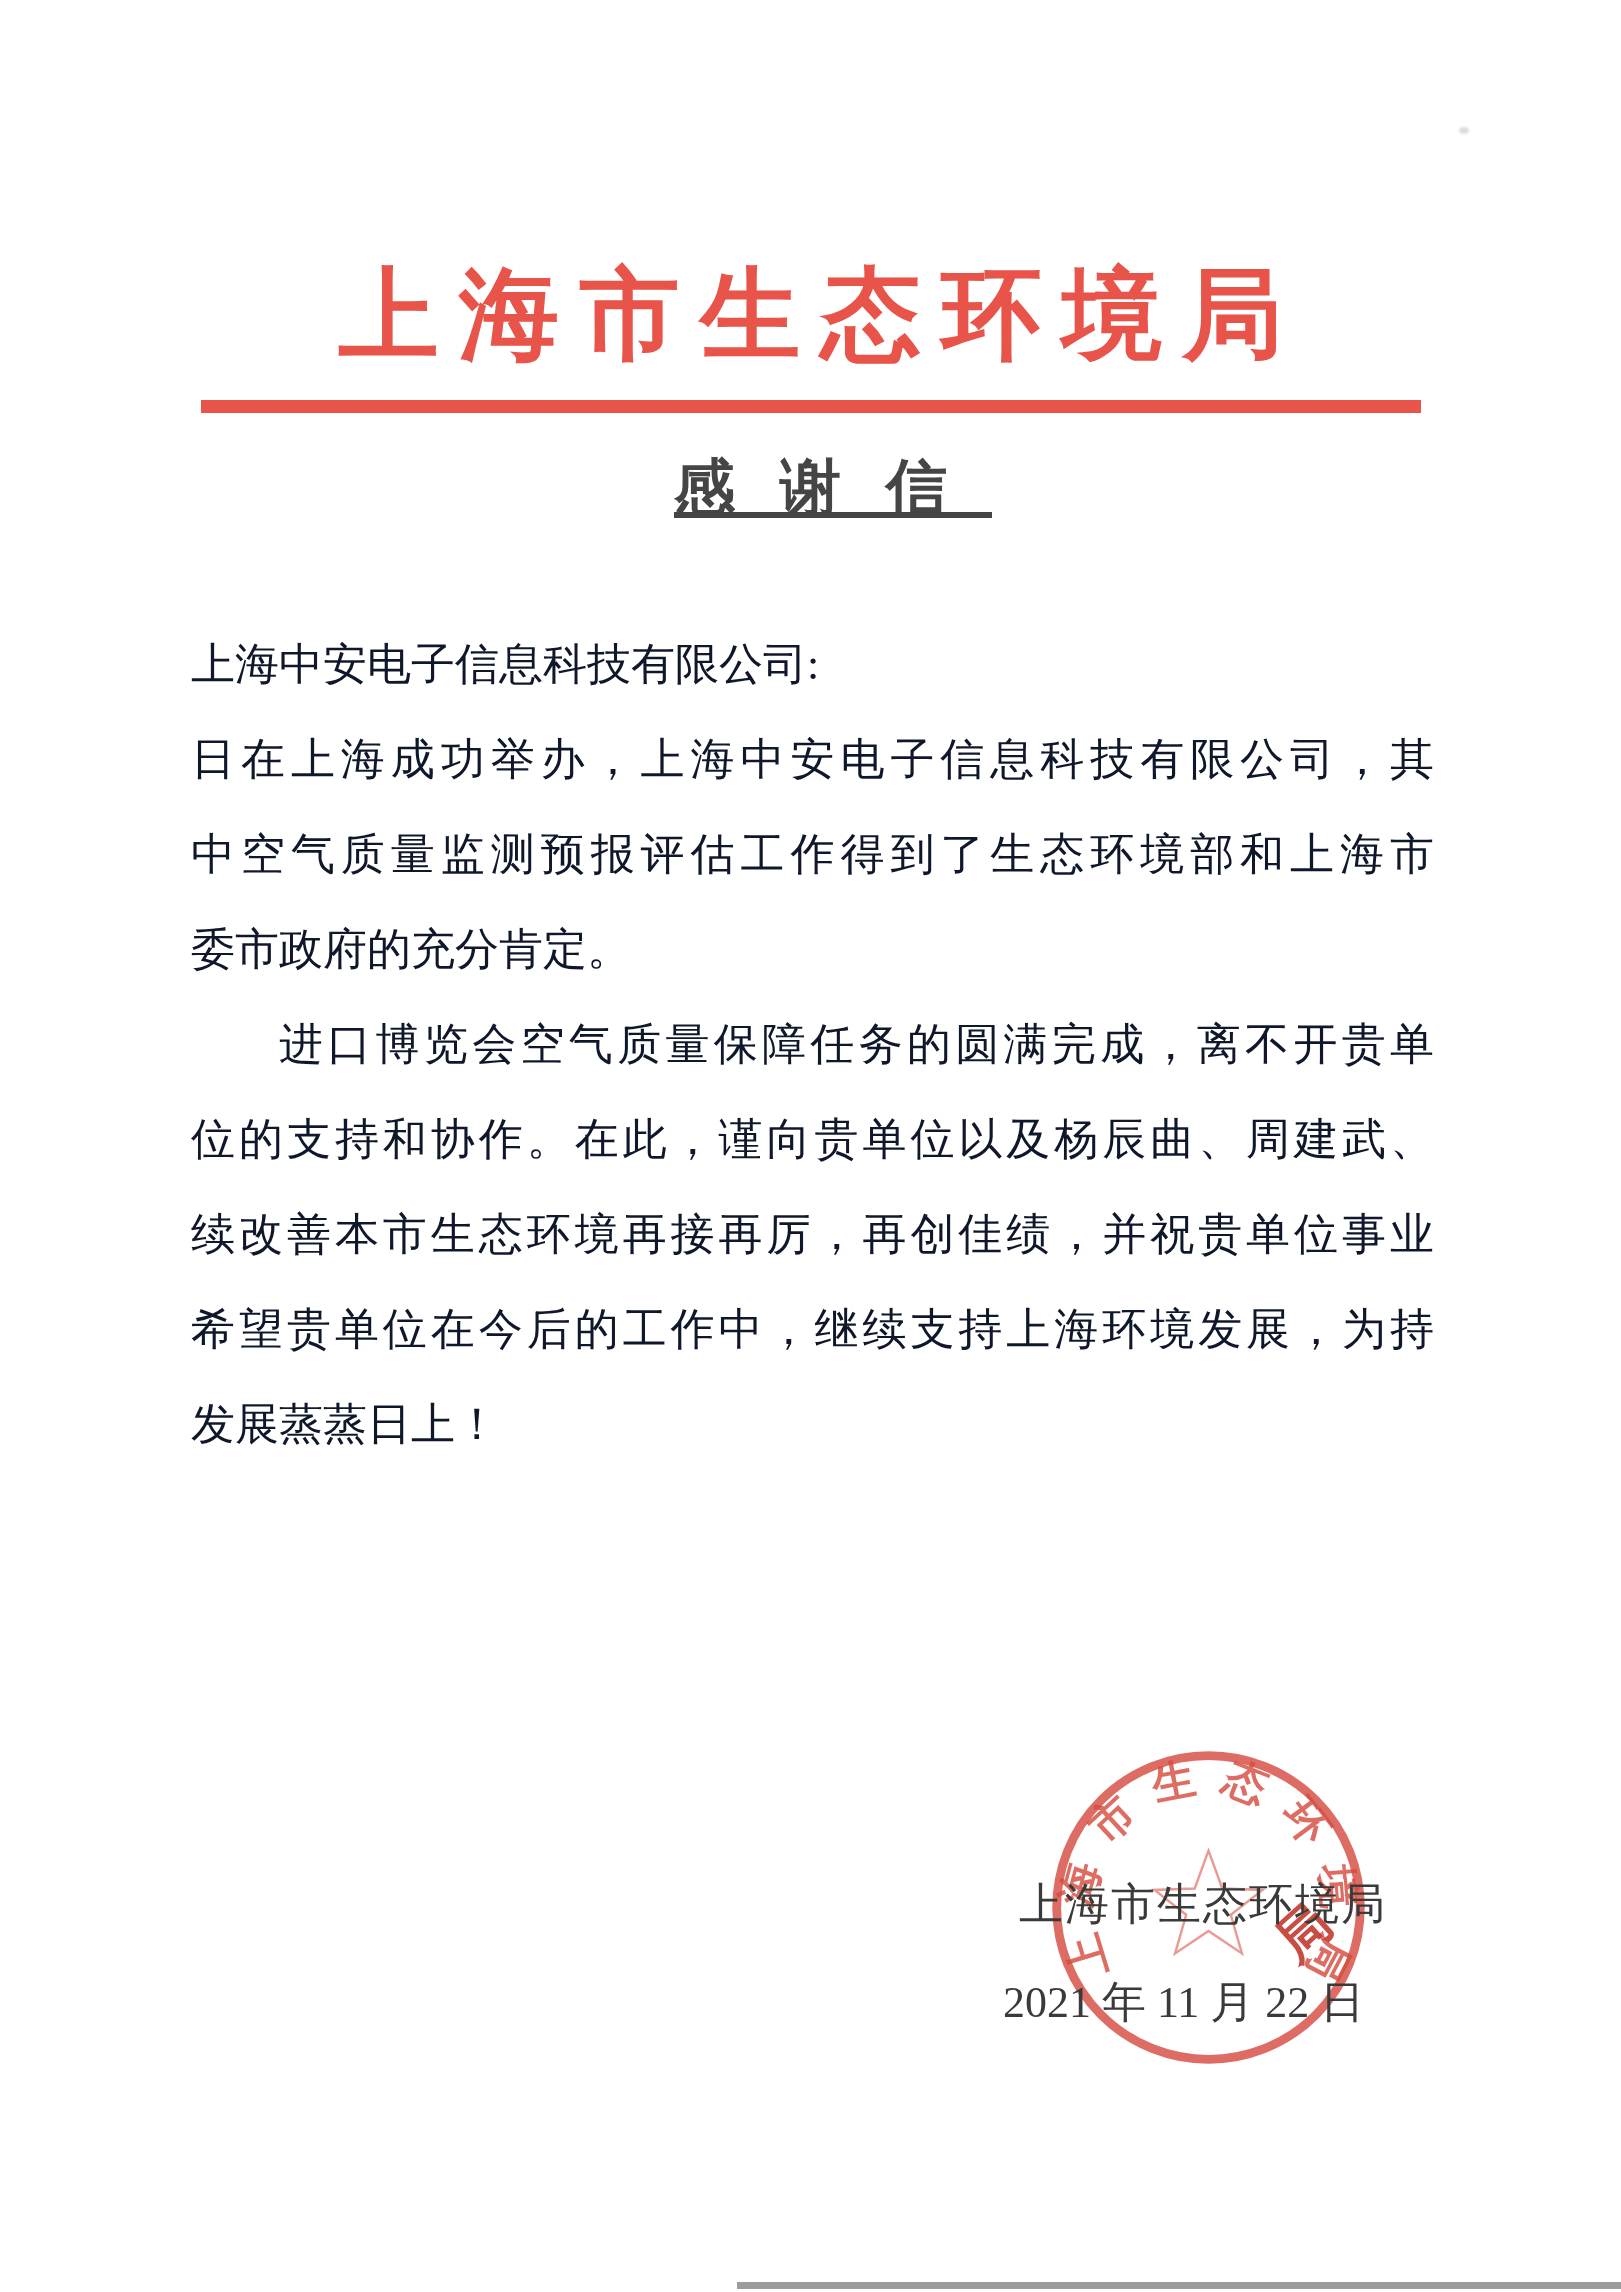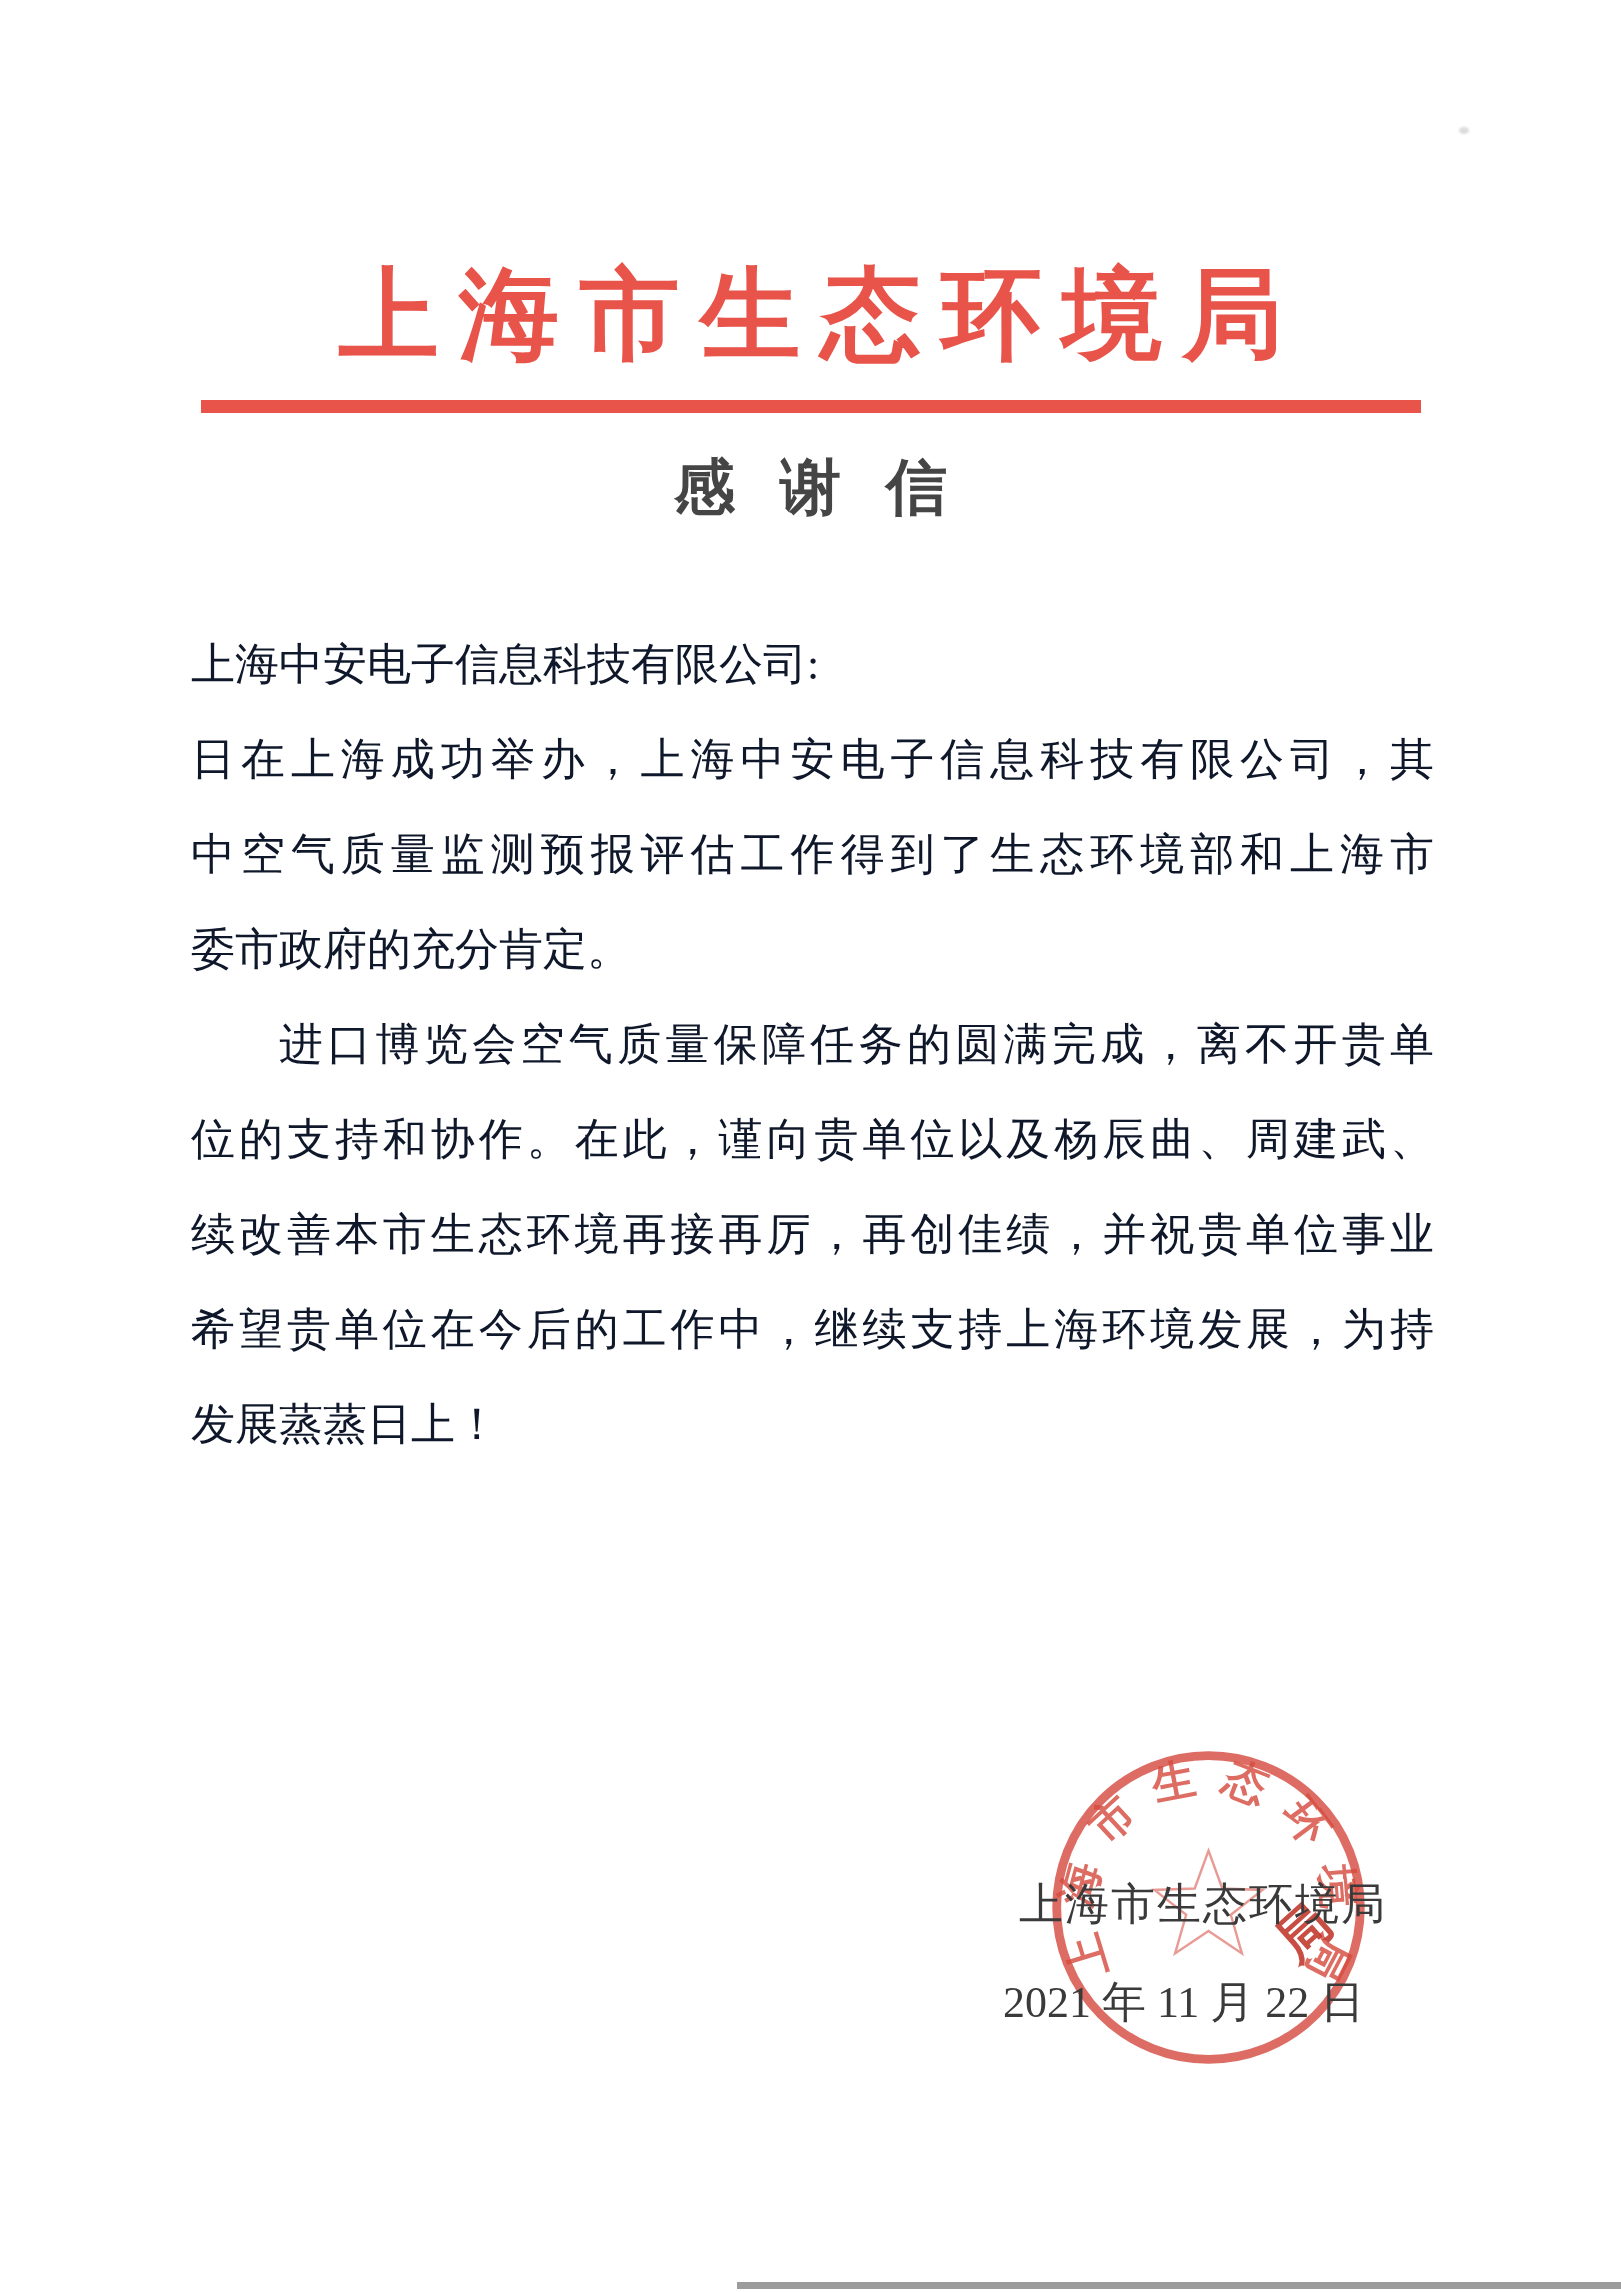--- a/index.html
+++ b/index.html
@@ -45,20 +45,21 @@
     top: 447px;
     left: 0;
     width: 100%;
     text-align: center;
     color: #454545;
     font-size: 61px;
     font-weight: bold;
     letter-spacing: 45px;
     text-indent: 45px;
     white-space: nowrap;
+    text-decoration: underline;
   }
   
   .body-text {
     position: absolute;
     left: 191px;
     top: 617px;
     width: 1243px;
     font-size: 44px;
     color: #0f172a;
     line-height: 95px;

